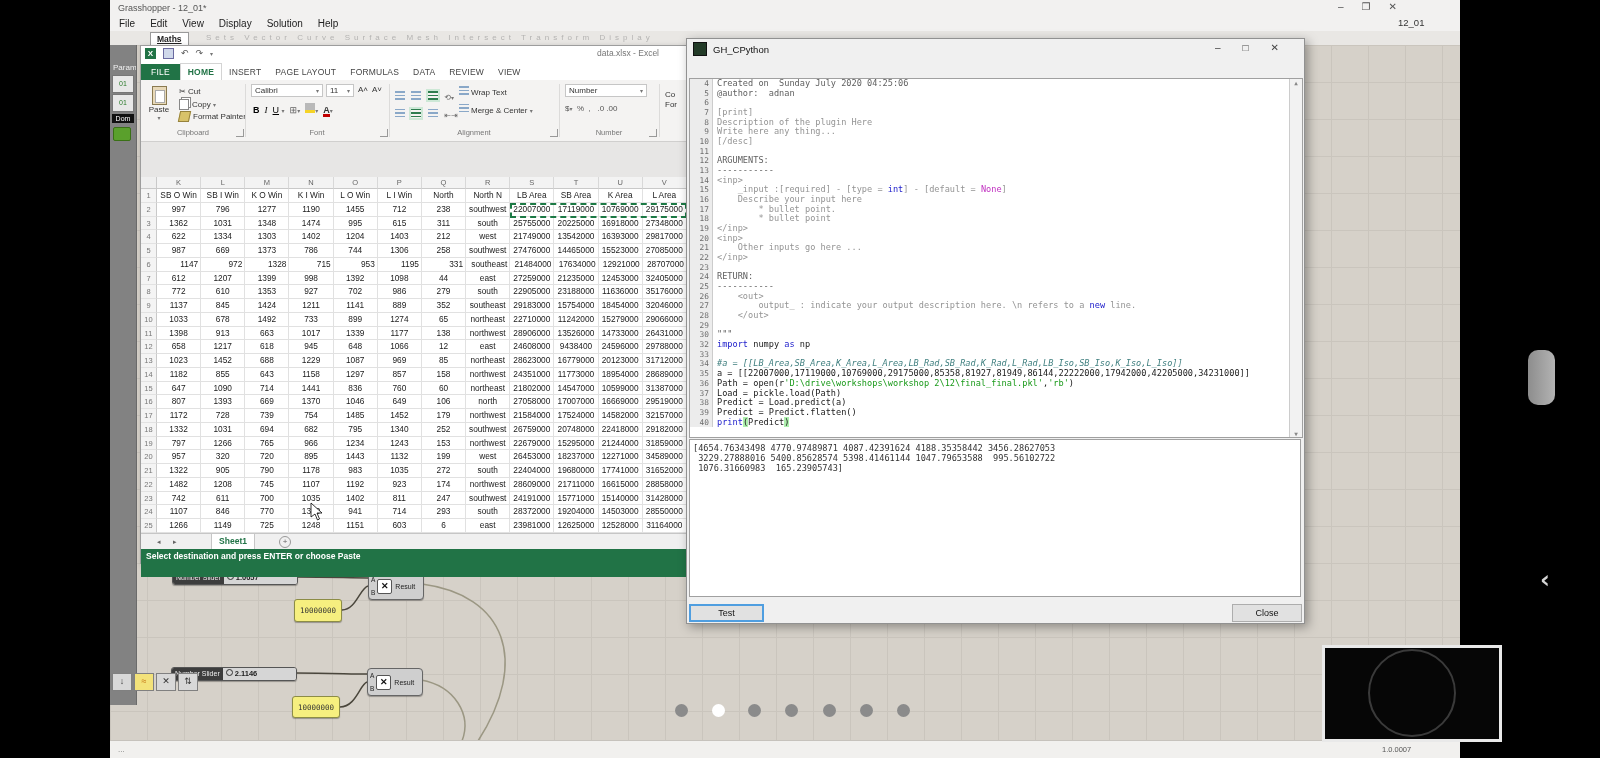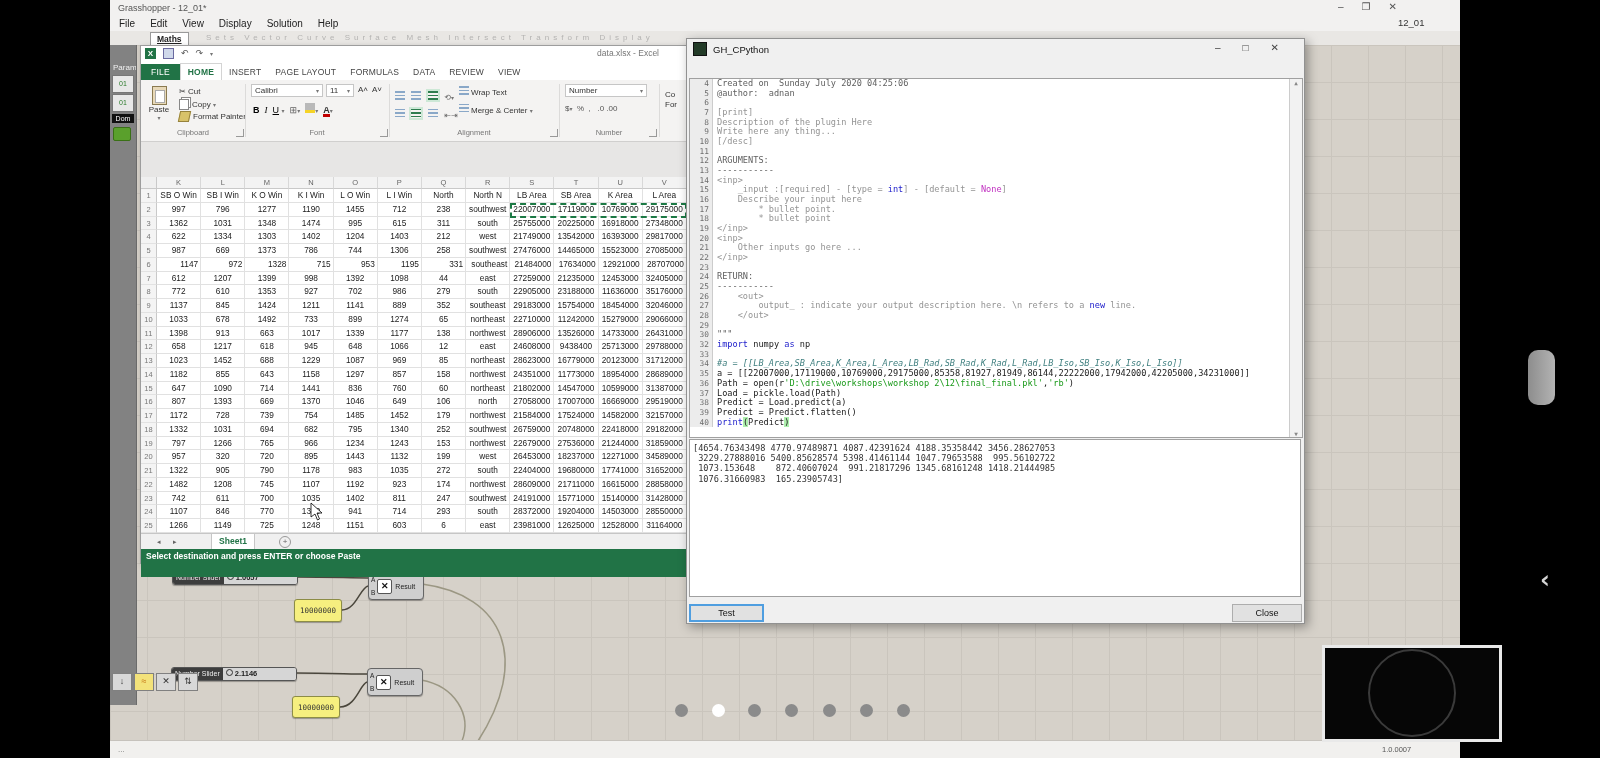--- a/index.html
+++ b/index.html
@@ -525,21 +525,21 @@
           <div class="xcell">658</div>
           <div class="xcell">1217</div>
           <div class="xcell">618</div>
           <div class="xcell">945</div>
           <div class="xcell">648</div>
           <div class="xcell">1066</div>
           <div class="xcell">12</div>
           <div class="xcell">east</div>
           <div class="xcell">24608000</div>
           <div class="xcell">9438400</div>
-          <div class="xcell">25713000</div>
+          <div class="xcell">24596000</div>
           <div class="xcell">29788000</div>
         </div>
         <div class="xrow">
           <div class="xnum">13</div>
           <div class="xcell">1023</div>
           <div class="xcell">1452</div>
           <div class="xcell">688</div>
           <div class="xcell">1229</div>
           <div class="xcell">1087</div>
           <div class="xcell">969</div>
@@ -629,21 +629,21 @@
           <div class="xnum">19</div>
           <div class="xcell">797</div>
           <div class="xcell">1266</div>
           <div class="xcell">765</div>
           <div class="xcell">966</div>
           <div class="xcell">1234</div>
           <div class="xcell">1243</div>
           <div class="xcell">153</div>
           <div class="xcell">northwest</div>
           <div class="xcell">22679000</div>
-          <div class="xcell">27536000</div>
+          <div class="xcell">15295000</div>
           <div class="xcell">21244000</div>
           <div class="xcell">31859000</div>
         </div>
         <div class="xrow">
           <div class="xnum">20</div>
           <div class="xcell">957</div>
           <div class="xcell">320</div>
           <div class="xcell">720</div>
           <div class="xcell">895</div>
           <div class="xcell">1443</div>
@@ -790,21 +790,21 @@
           <div class="cline"><span class="lnum">37</span><span class="ltxt"><span class="cp">Load = pickle.load(Path)</span></span></div>
           <div class="cline"><span class="lnum">38</span><span class="ltxt"><span class="cp">Predict = Load.predict(a)</span></span></div>
           <div class="cline"><span class="lnum">39</span><span class="ltxt"><span class="cp">Predict = Predict.flatten()</span></span></div>
           <div class="cline"><span class="lnum">40</span><span class="ltxt"><span class="ck">print</span><span class="ch">(</span><span class="cp">Predict</span><span class="ch">)</span></span></div>
         </div>
       <div id="gc-scroll">
         <span class="sa" style="top:0;">▲</span>
         <span class="sa" style="bottom:0;">▼</span>
       </div>
     </div>
-    <div id="gc-out"><div>[4654.76343498 4770.97489871 4087.42391624 4188.35358442 3456.28627053</div><div> 3229.27888016 5400.85628574 5398.41461144 1047.79653588  995.56102722</div><div> 1073.153648    872.40607024  991.21817296 1345.68161248 1418.21444985</div><div> 1076.31660983  165.23905743]</div></div>
+    <div id="gc-out"><div>[4654.76343498 4770.97489871 4087.42391624 4188.35358442 3456.28627053</div><div> 3229.27888016 5400.85628574 5398.41461144 1047.79653588  995.56102722</div><div> 1076.31660983  165.23905743]</div></div>
     <div class="gbtn" id="gc-test">Test</div>
     <div class="gbtn" id="gc-close">Close</div>
   </div>
 
   <div id="webcam">
     <div class="circ"></div>
   </div>
 
   <div id="ph-back">‹</div>
   <div id="ph-pill"></div>

